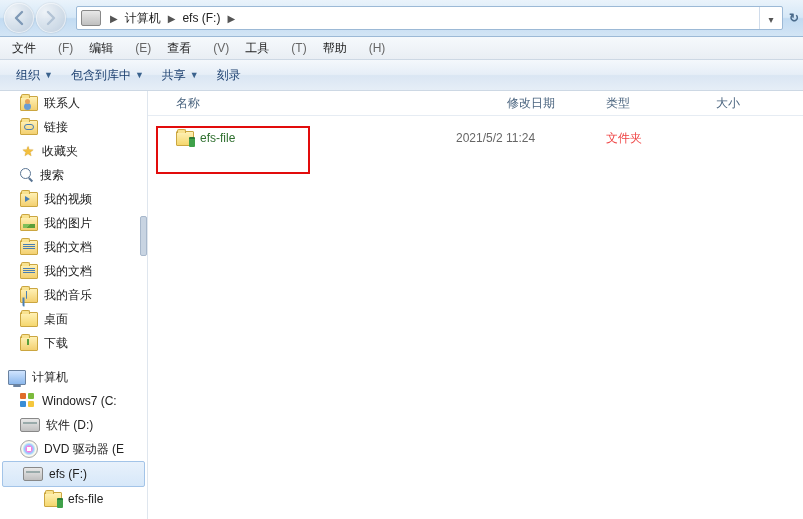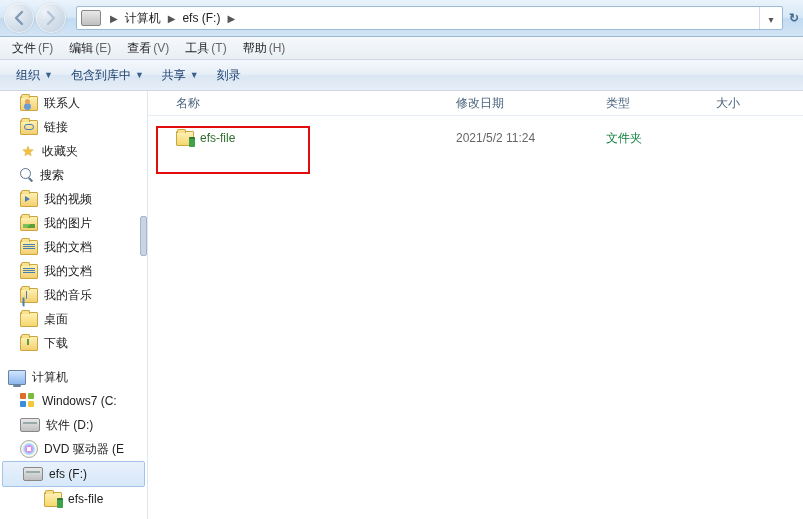--- a/index.html
+++ b/index.html
@@ -90,20 +90,21 @@
     border-bottom: 1px solid #cdd8e4;
     display: flex;
     align-items: center;
     padding-left: 4px;
   }
   .menubar .menuitem {
     padding: 2px 8px;
     color: #222;
     display: flex;
     align-items: center;
+    gap: 20px;
   }
   .menubar .hotkey { color: #666; padding-left: 2px; }
 
   
   .toolbar {
     height: 30px;
     background: linear-gradient(#f4f8fc,#e6eef7 48%,#dae6f3 52%,#e6eef7);
     border-bottom: 1px solid #cdd8e4;
     display: flex;
     align-items: center;
@@ -199,35 +200,35 @@
   
   .list-header {
     display: flex;
     height: 24px;
     align-items: center;
     border-bottom: 1px solid #e6ecf3;
     padding-left: 20px;
   }
   .list-header .col { color: #4a647f; }
   .col-name { width: 280px; padding-left: 8px; }
-  .col-date { width: 150px; }
+  .col-date { width: 150px; text-align: center; }
   .col-type { width: 110px; }
   .col-size { width: 80px; font-family: Liberation Mono, monospace; }
 
   .list-body { position: relative; }
   .list-row {
     display: flex;
     height: 24px;
     align-items: center;
     padding-left: 20px;
   }
   .list-row .cell-name { width: 280px; display:flex; align-items:center; padding-left:8px; }
   .list-row .cell-name .label { padding-left: 6px; color: #2f6f2f; }
   .list-row .cell-date { width: 150px; color: #666; }
-  .list-row .cell-type { width: 110px; color: #15803d; }
+  .list-row .cell-type { width: 110px; color: #ef4444; }
   .list-row .cell-size { width: 80px; color: #666; }
 
   .red-box {
     position: absolute;
     border: 2px solid #e20c0c;
     pointer-events: none;
   }
 
   .folder-icon.special { background: linear-gradient(#fff1b6,#f3d070); }
   .folder-icon.green-lock::after{

